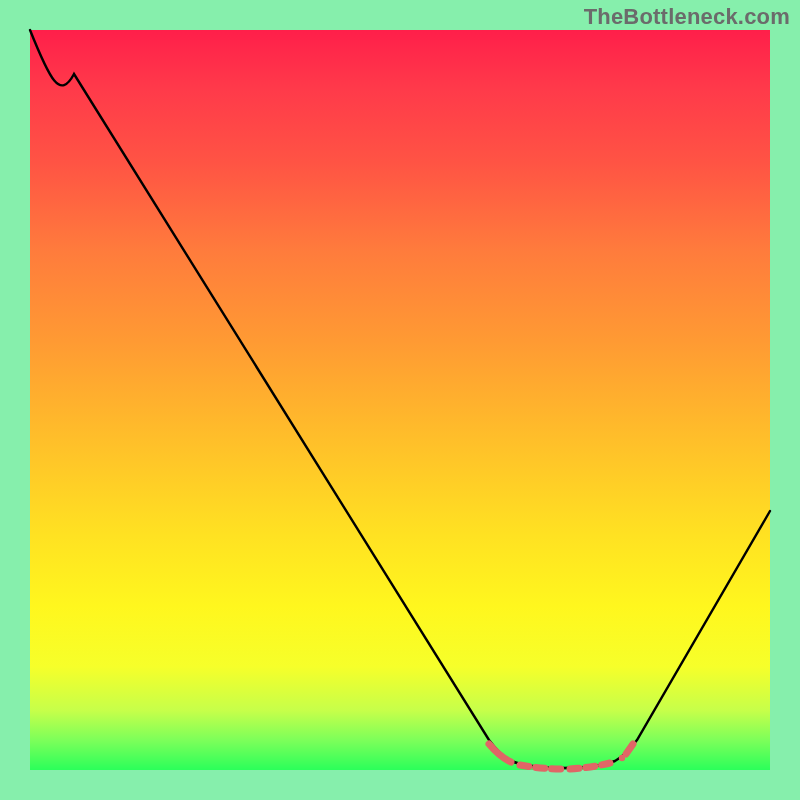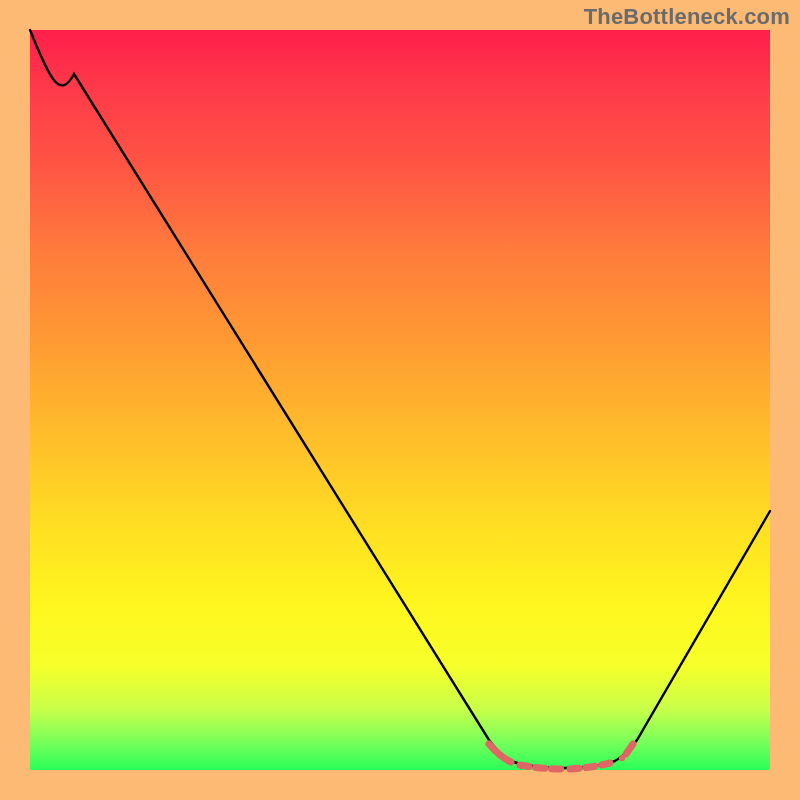--- a/index.html
+++ b/index.html
@@ -1,21 +1,21 @@
 <!DOCTYPE html>
 <html><head>
 <meta charset="utf-8">
 <style>
   * { margin: 0; padding: 0; box-sizing: border-box; }
   html, body { width: 800px; height: 800px; overflow: hidden; background: #000; }
   .container {
     position: relative;
     width: 800px;
     height: 800px;
-    background: #fdba74;
+    background: #86efac;
   }
   .watermark {
     position: absolute;
     top: 4px;
     right: 10px;
     font-family: Arial, Helvetica, sans-serif;
     font-size: 22px;
     font-weight: 600;
     color: #6b6b6b;
     letter-spacing: 0.2px;

